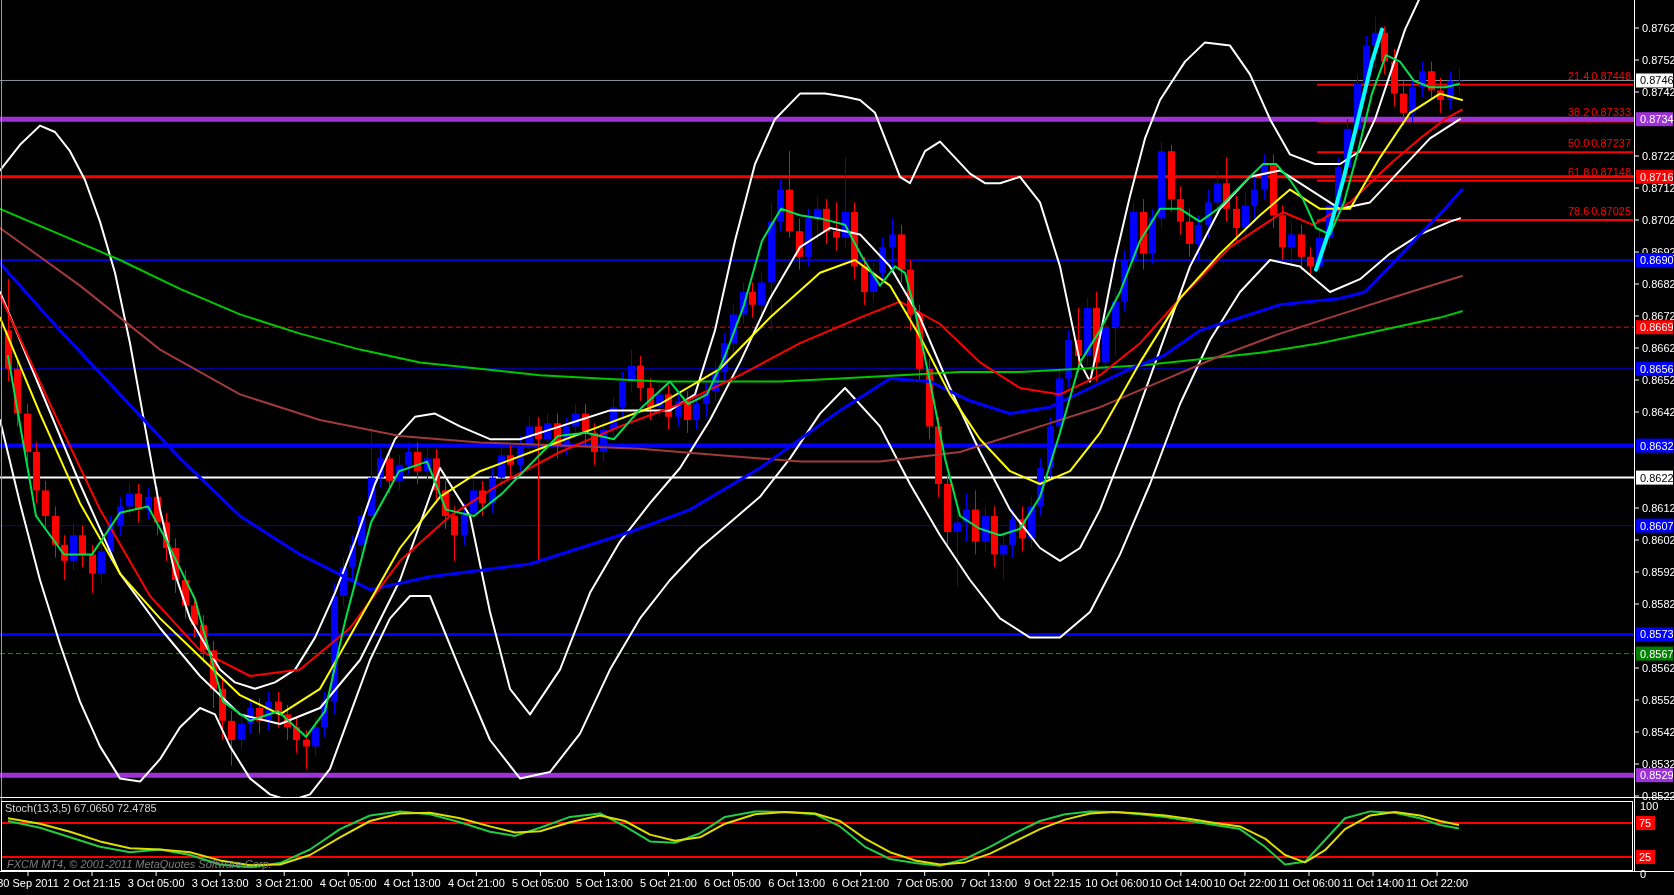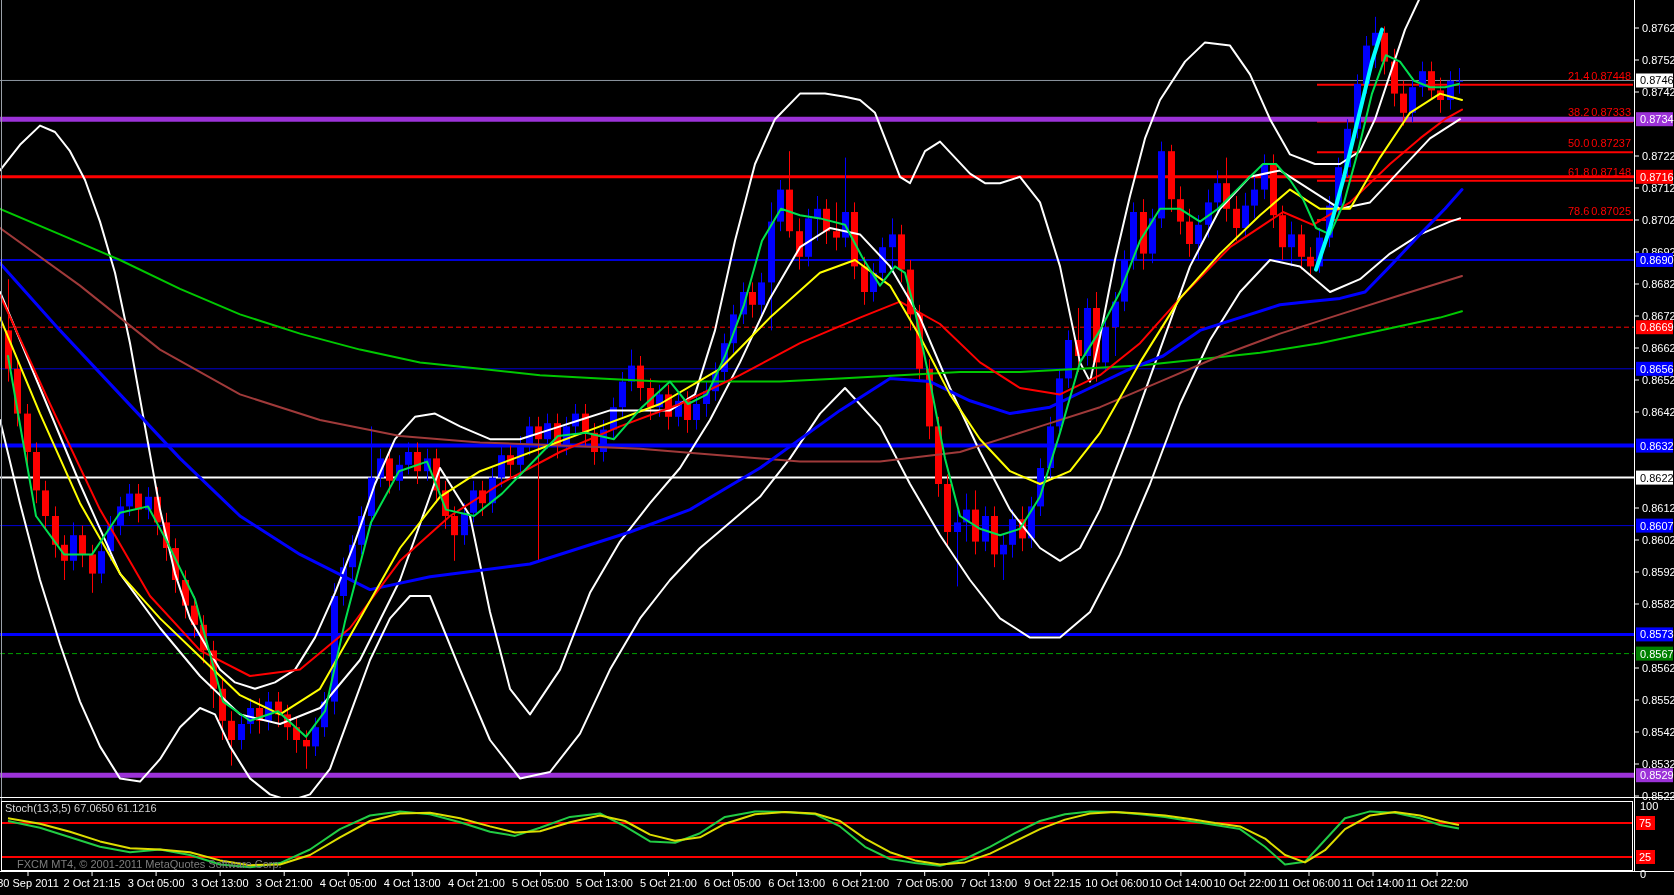--- a/index.html
+++ b/index.html
@@ -1,21 +1,21 @@
 <!DOCTYPE html>
 <html><head>
 <meta charset="utf-8">
 <style>
   html,body{margin:0;padding:0;background:#000;}
   #stage{position:relative;width:1674px;height:895px;background:#000;overflow:hidden;
          font-family:"Liberation Sans",sans-serif;}
   svg text{font-family:"Liberation Sans",sans-serif;font-size:11px;}
   .overlay-label{position:absolute;font-size:11px;line-height:12px;white-space:pre;}
   #stoch-label{left:5px;top:802px;color:#d4d4d4;}
-  #copyright{left:17px;top:858px;color:#7d7d7d;}
+  #copyright{left:7px;top:858px;color:#7d7d7d;font-style:italic;}
 </style>
 </head>
 <body>
 
 <div id="stage">
   <svg id="chart-svg" width="1674" height="895">
       <defs>
         <clipPath id="mainclip">
           <rect x="0" y="0" width="1634" height="797"></rect>
         </clipPath>
@@ -510,15 +510,15 @@
         <line x1="1244.95" y1="871" x2="1244.95" y2="876" stroke="#FFFFFF" stroke-width="1"></line>
         <text x="1244.95" y="887" fill="#FFFFFF" text-anchor="middle">10 Oct 22:00</text>
         <line x1="1309" y1="871" x2="1309" y2="876" stroke="#FFFFFF" stroke-width="1"></line>
         <text x="1309" y="887" fill="#FFFFFF" text-anchor="middle">11 Oct 06:00</text>
         <line x1="1373.05" y1="871" x2="1373.05" y2="876" stroke="#FFFFFF" stroke-width="1"></line>
         <text x="1373.05" y="887" fill="#FFFFFF" text-anchor="middle">11 Oct 14:00</text>
         <line x1="1437.1" y1="871" x2="1437.1" y2="876" stroke="#FFFFFF" stroke-width="1"></line>
         <text x="1437.1" y="887" fill="#FFFFFF" text-anchor="middle">11 Oct 22:00</text>
       </g>
     </svg>
-  <div id="stoch-label" class="overlay-label">Stoch(13,3,5) 67.0650 61.1216</div>
+  <div id="stoch-label" class="overlay-label">Stoch(13,3,5) 67.0650 72.4785</div>
   <div id="copyright" class="overlay-label">FXCM MT4, © 2001-2011 MetaQuotes Software Corp.</div>
 </div>
 
 </body></html>

